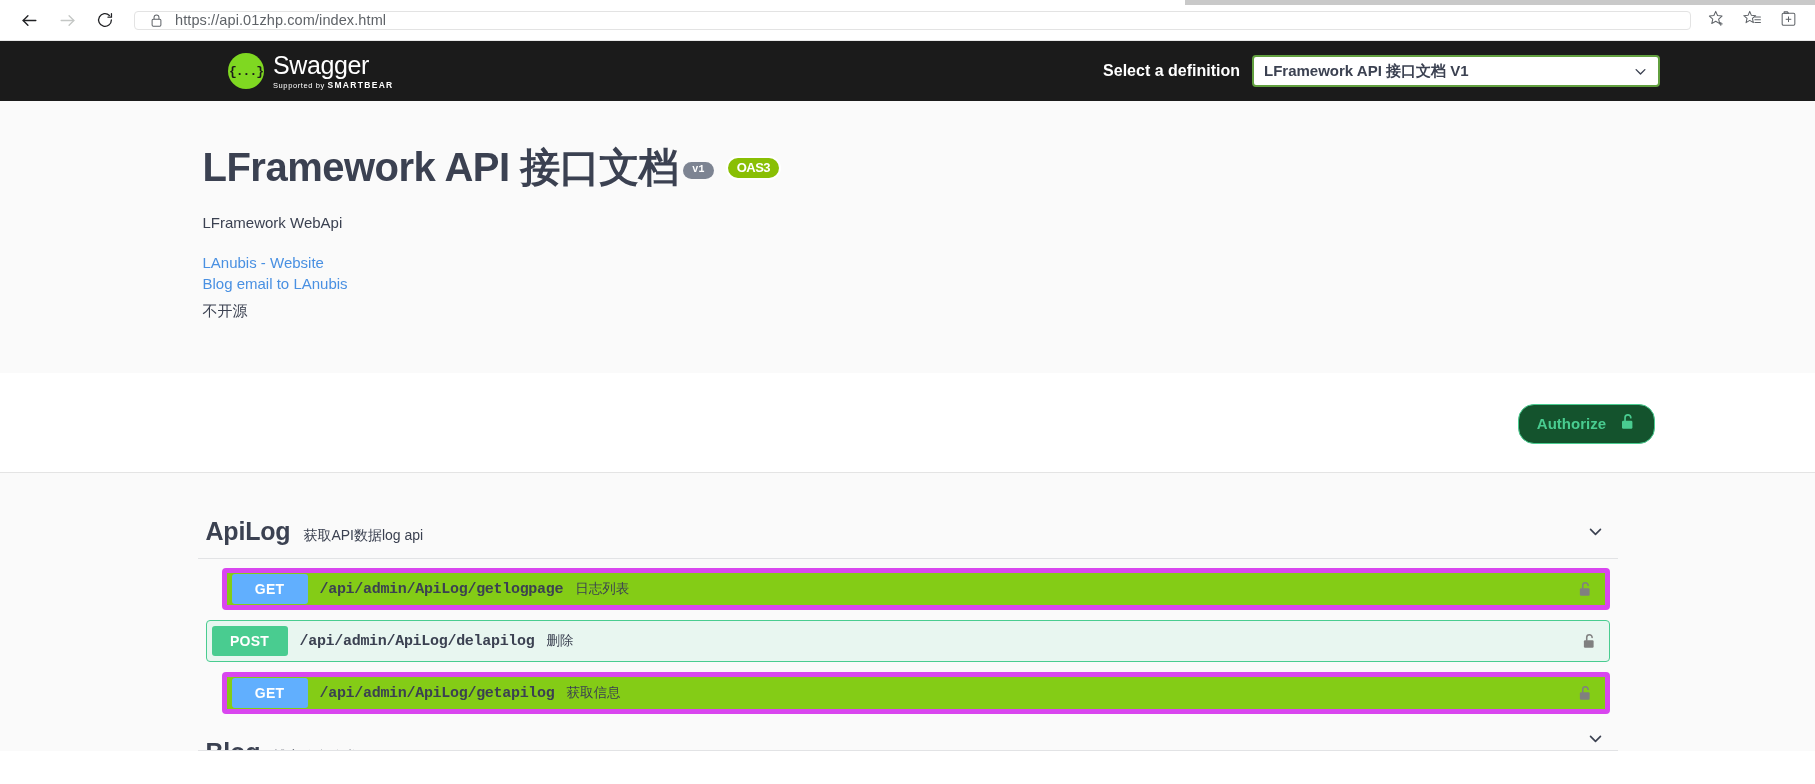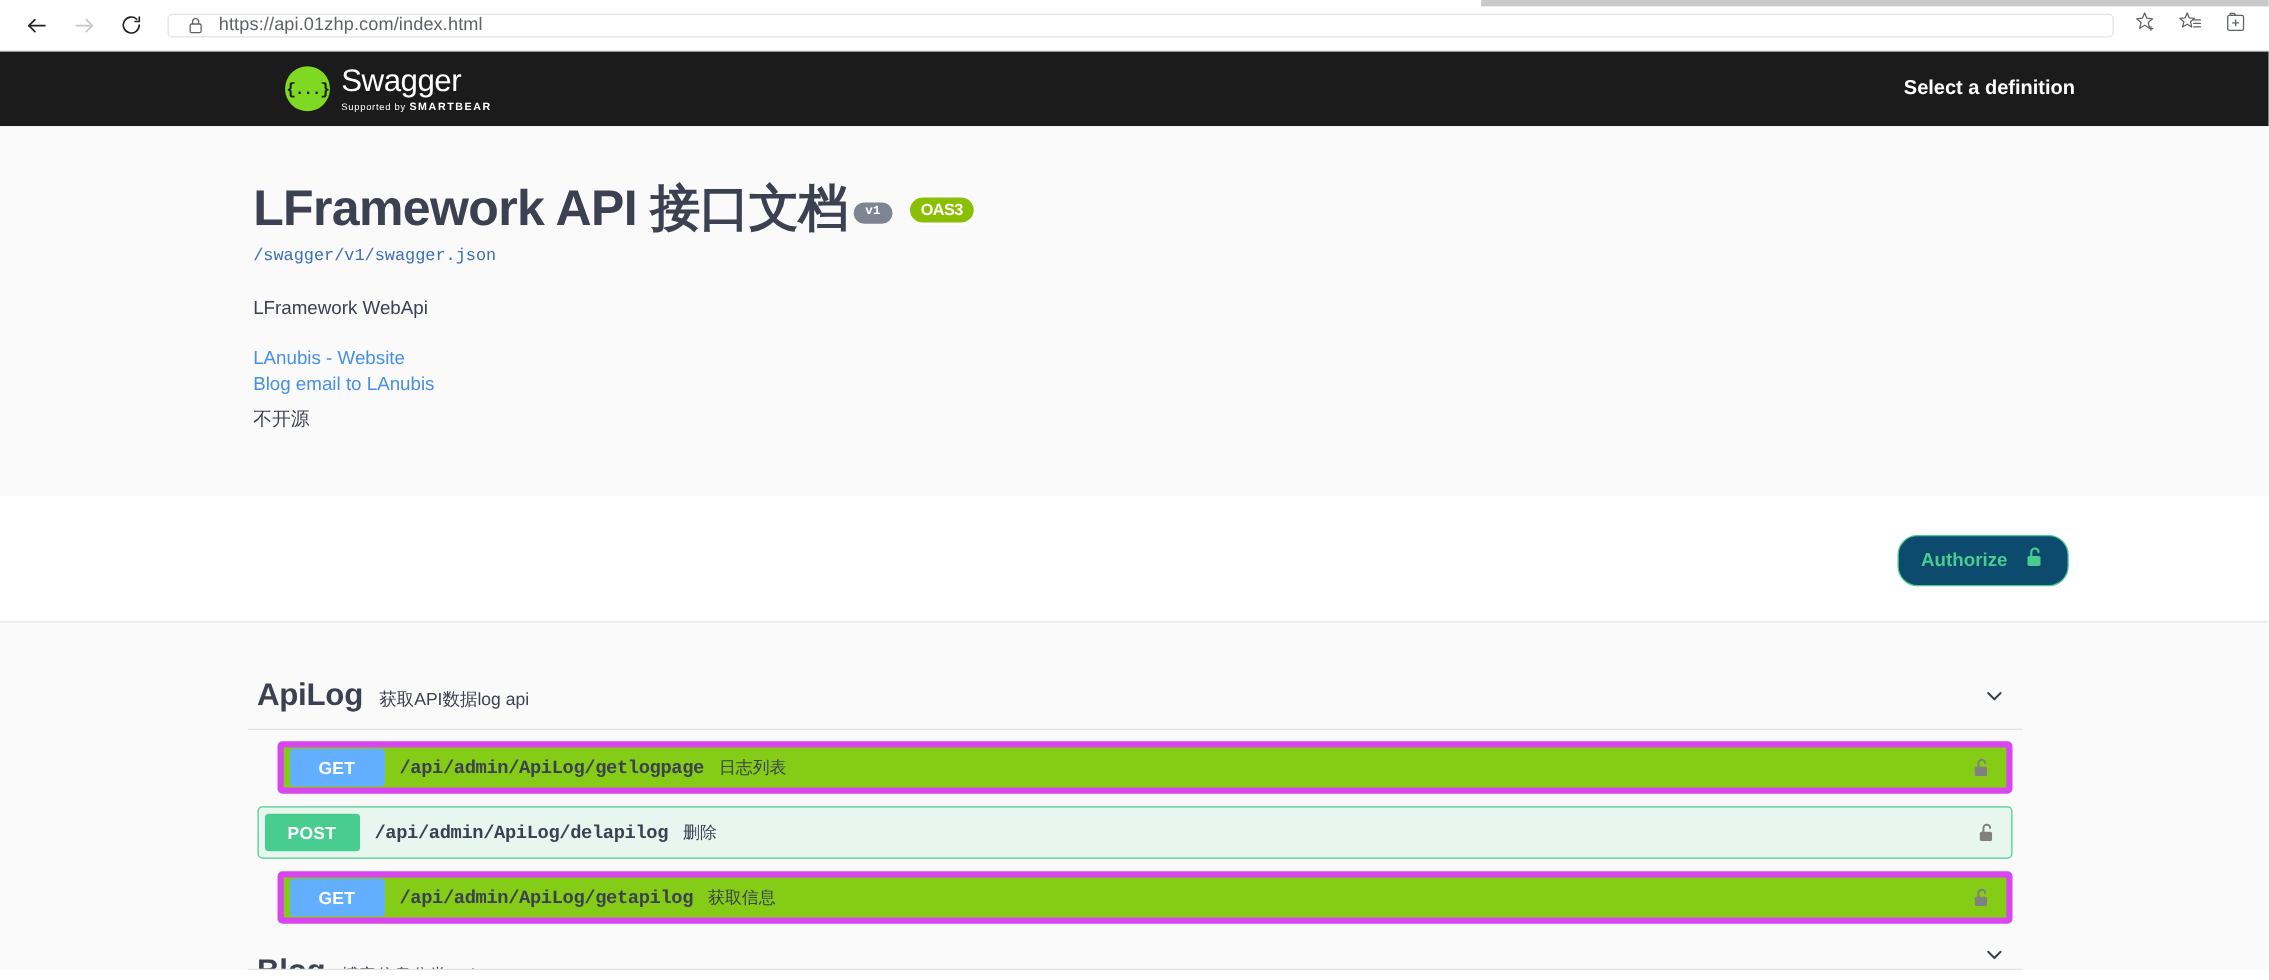--- a/index.html
+++ b/index.html
@@ -186,21 +186,21 @@
   .auth-band {
     background: #ffffff;
     border-top: 1px solid #ffffff;
     padding: 30px 0 28px;
   }
   .auth-row { display: flex; justify-content: flex-end; padding-right: 160px; }
   .auth-btn {
     display: flex; align-items: center; gap: 14px;
     border: 1px solid #49cc90;
     border-radius: 16px;
-    background: #0c4a6e;
+    background: #14532d;
     padding: 8px 18px;
     font-size: 15px;
     font-weight: bold;
     color: #49cc90;
     line-height: 1.2;
   }
 
   
   .ops-band {
     background: #fafafa;
@@ -355,31 +355,38 @@
       <div class="logo-title">Swagger</div>
       <div class="logo-sub">
         <span>Supported by</span>
         <span class="sb">SMARTBEAR</span>
       </div>
     </div>
   </div>
 
   <div class="topbar-right">
     <span class="select-label">Select a definition</span>
+    <div class="def-select">
+      <span>LFramework API 接口文档 V1</span>
+      <span class="chev">
+        <svg width="15" height="15" viewBox="0 0 24 24" fill="none" stroke="#3b4151" stroke-width="2.2" stroke-linecap="round" stroke-linejoin="round">
+          <polyline points="5 9 12 16 19 9"></polyline>
+        </svg>
+      </span>
+    </div>
   </div>
 </div>
 
 <div class="info-band">
   <div class="container">
     <h1 class="main-title">
       <span>LFramework API 接口文档</span>
       <span class="badge-version">v1</span>
       <span class="badge-oas">OAS3</span>
     </h1>
-    <a class="json-link" href="#">/swagger/v1/swagger.json</a>
     <div class="desc-text">LFramework WebApi</div>
     <div class="contact-line">
       <a href="#">LAnubis - Website</a>
       <a href="#">Blog email to LAnubis</a>
     </div>
     <div class="license-line">
       <a href="#">不开源</a>
     </div>
   </div>
   <div class="info-band-pad"></div>

